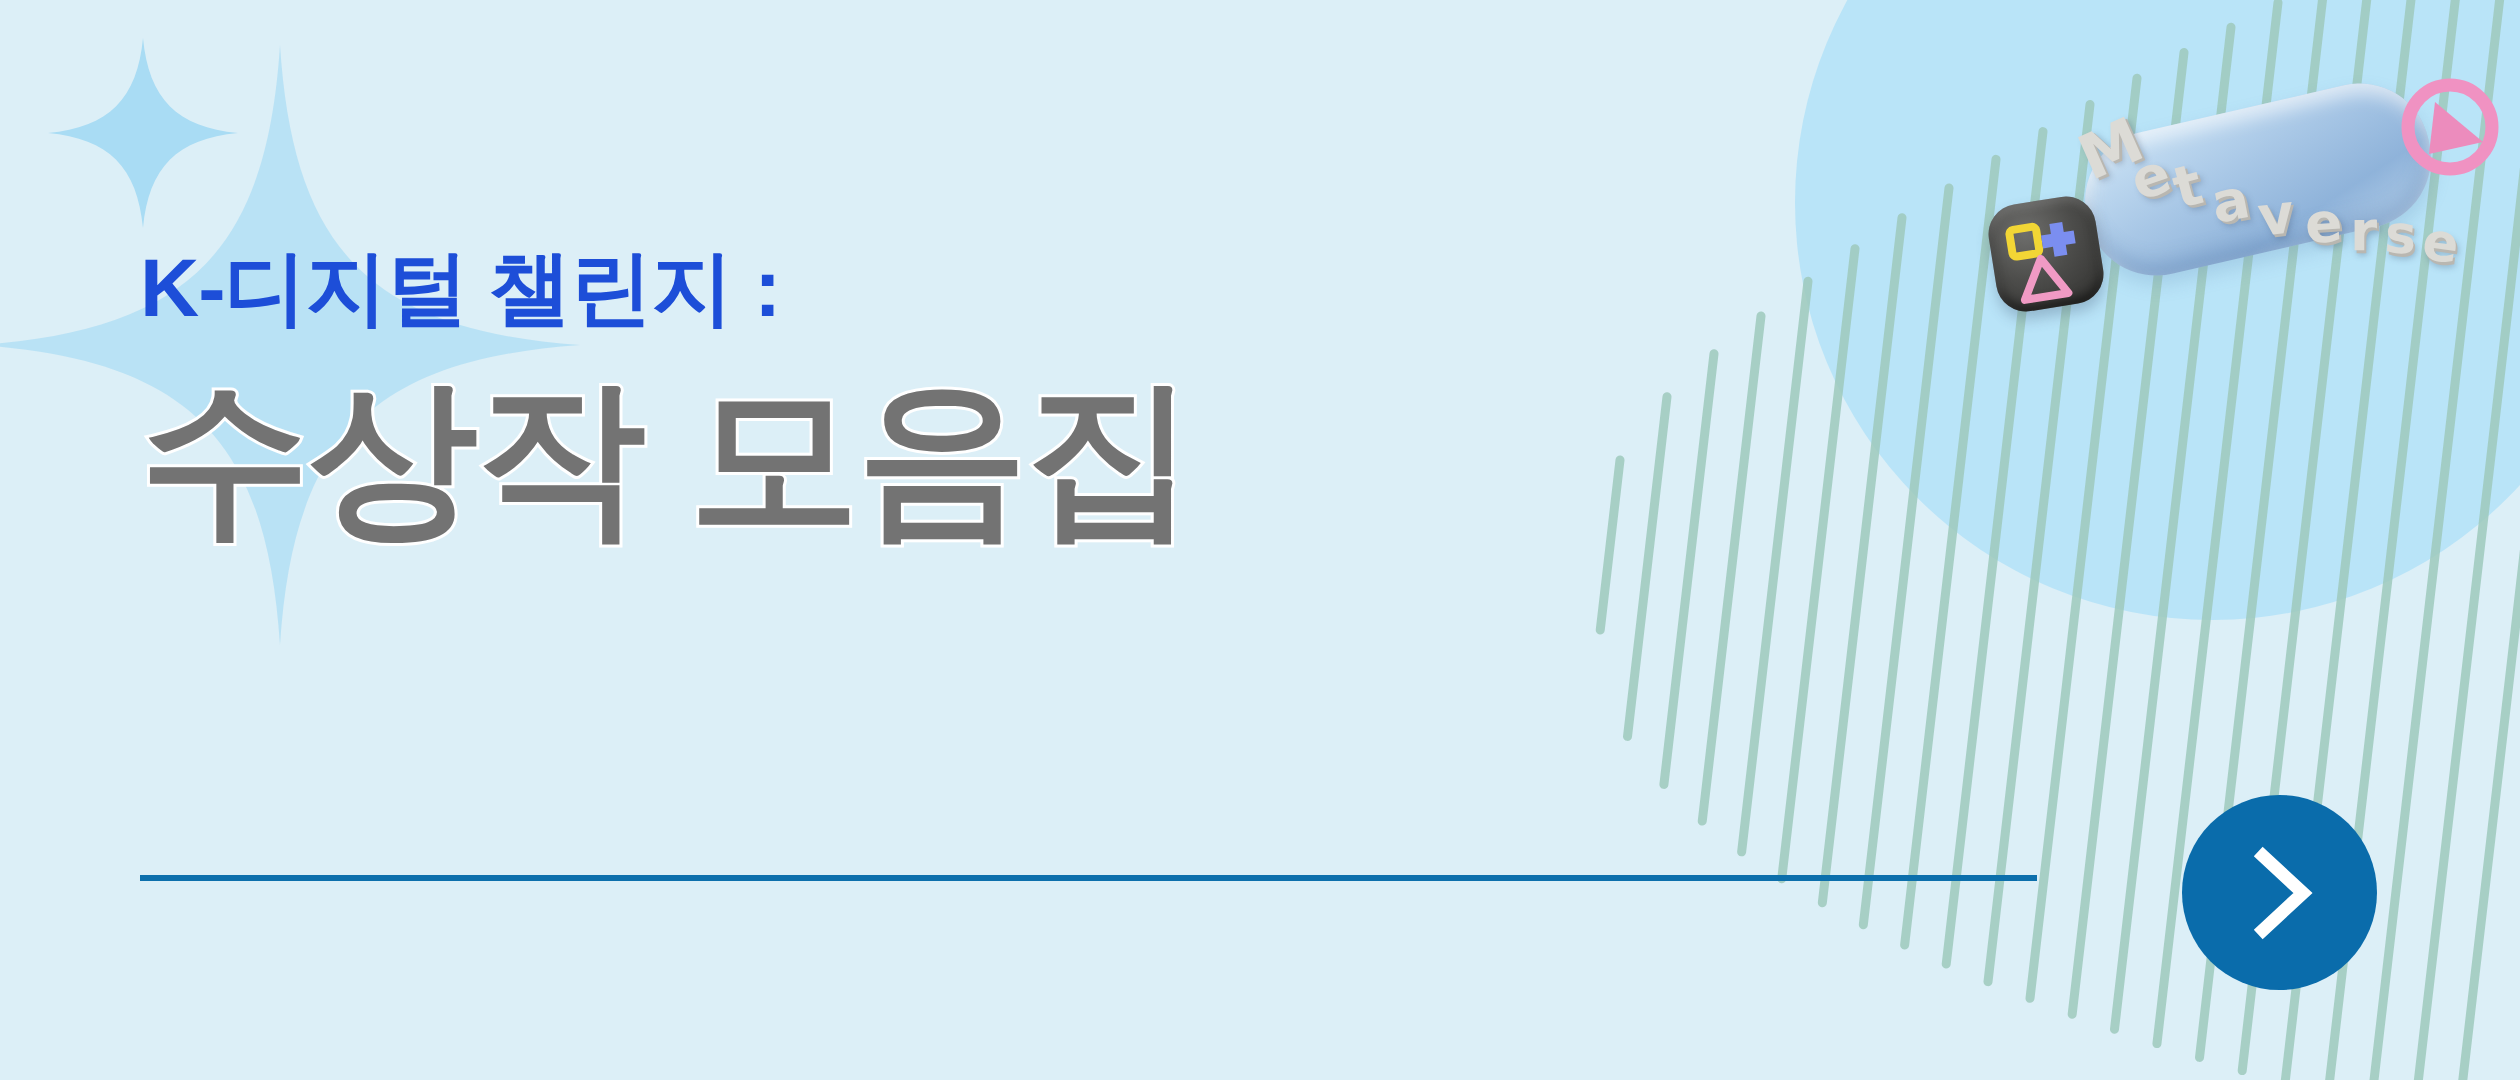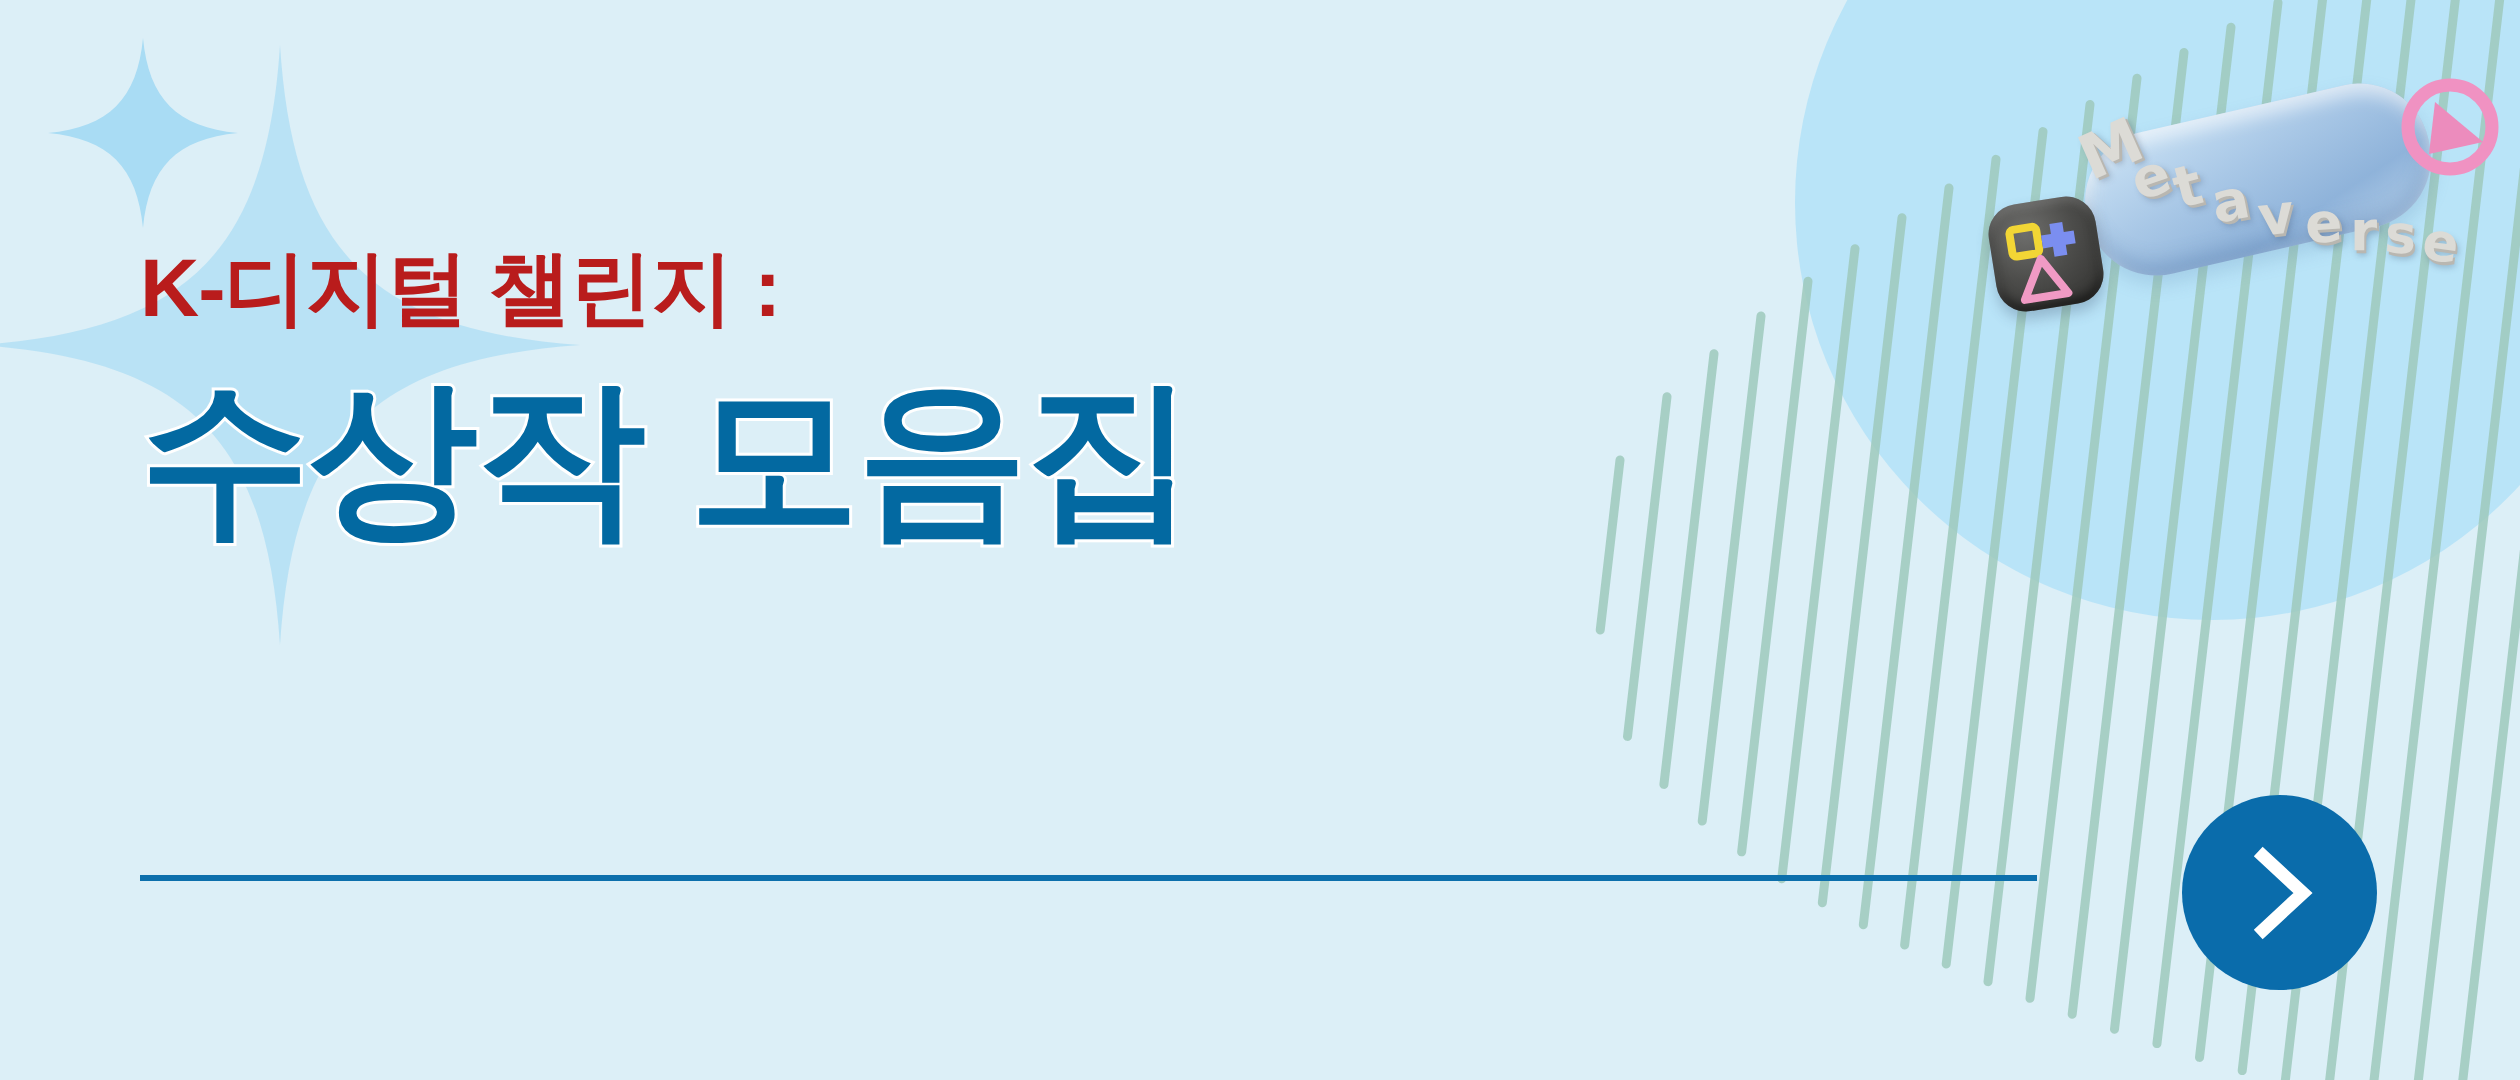--- a/index.html
+++ b/index.html
@@ -25,32 +25,32 @@
     width:1100px; height:1420px;
     pointer-events:none;
   }
 
   .sparkle{position:absolute;pointer-events:none;}
   .sparkle svg{display:block;}
 
   
   .text-block{position:absolute;left:140px;top:240px;}
   .title-line{
-    color:#b91c1c;
+    color:#1d4ed8;
     font-size:82px;
     font-weight:700;
     letter-spacing:-1px;
     line-height:1.18;
     white-space:nowrap;
     margin:0;
   }
   .headline{
     margin:0;
     margin-top:34px;
-    color:#0369a1;
+    color:#737373;
     font-size:170px;
     font-weight:700;
     letter-spacing:-2px;
     line-height:1.02;
     white-space:nowrap;
     -webkit-text-stroke:6px #ffffff;
     paint-order:stroke fill;
   }
 
   .divider{

